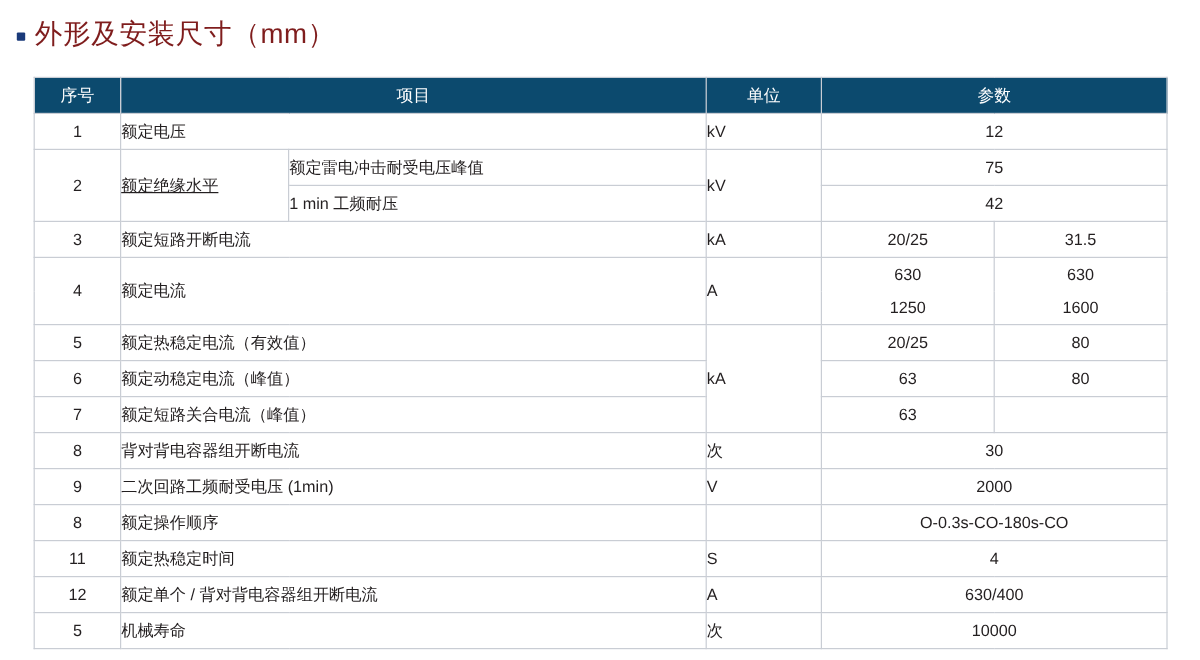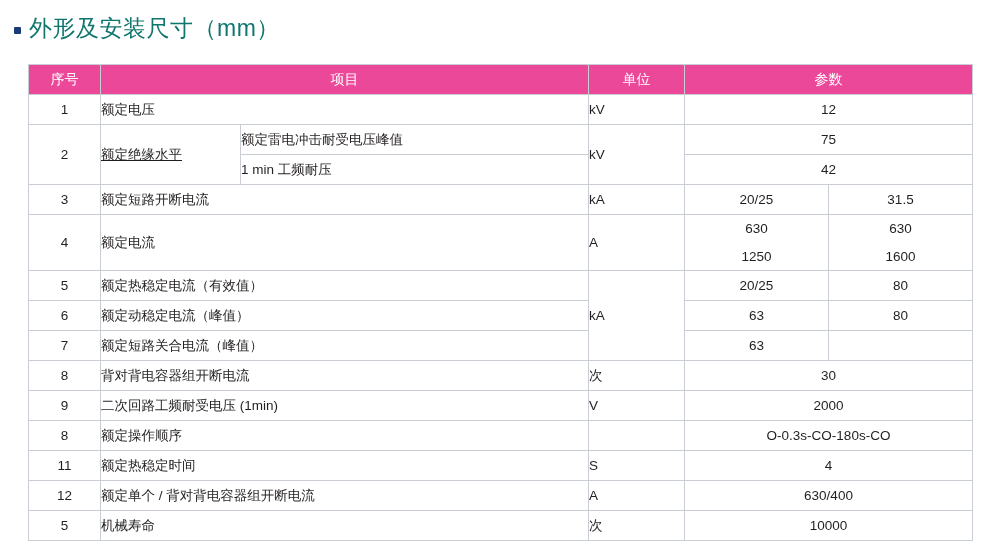--- a/index.html
+++ b/index.html
@@ -31,21 +31,21 @@
     width: 7px;
     height: 7px;
     background: #1a3a7a;
     border-radius: 1px;
     margin-right: 8px;
     margin-top: 4px;
     flex: 0 0 auto;
   }
   .title-text {
     font-size: 23px;
-    color: #0f766e;
+    color: #7f1d1d;
     letter-spacing: 0.5px;
     font-weight: 500;
     line-height: 1;
     white-space: nowrap;
   }
 
   table.spec {
     border-collapse: collapse;
     table-layout: fixed;
     margin-left: 28px;
@@ -54,21 +54,21 @@
     font-size: 13.5px;
   }
   table.spec td, table.spec th {
     border: 1px solid #c9cdd4;
     padding: 0;
     vertical-align: middle;
     box-sizing: border-box;
   }
 
   thead th {
-    background: #ec4899;
+    background: #0c4a6e;
     color: #ffffff;
     font-weight: normal;
     font-size: 14px;
     height: 30px;
     border: 1px solid #1c4587;
     text-align: center;
   }
 
   .c-no     { width: 72px;  text-align: center; }
   .c-item   { width: 140px; }

